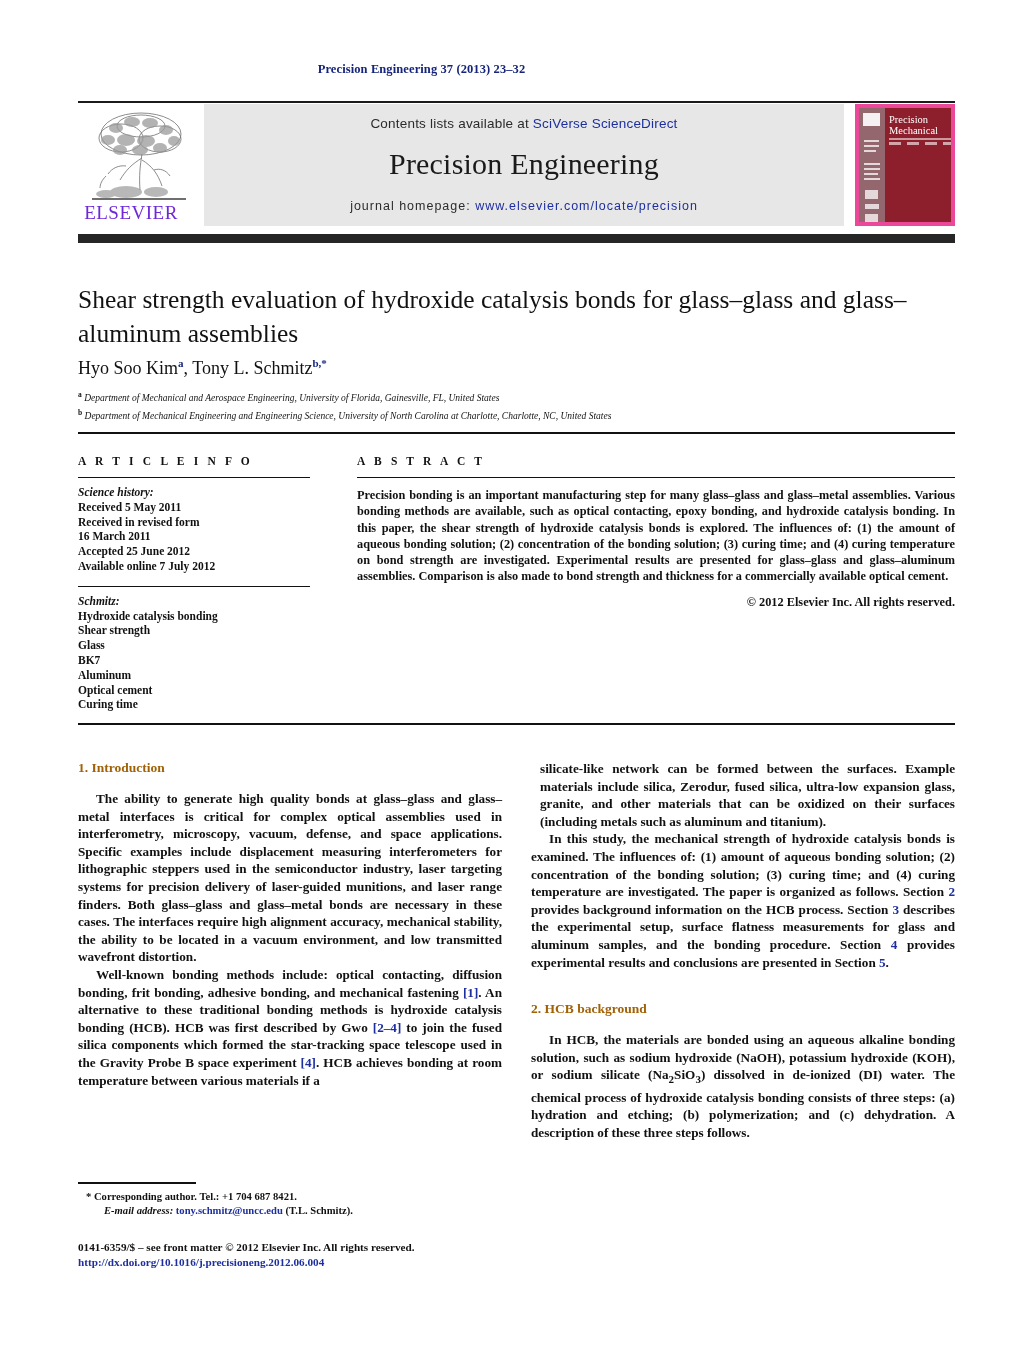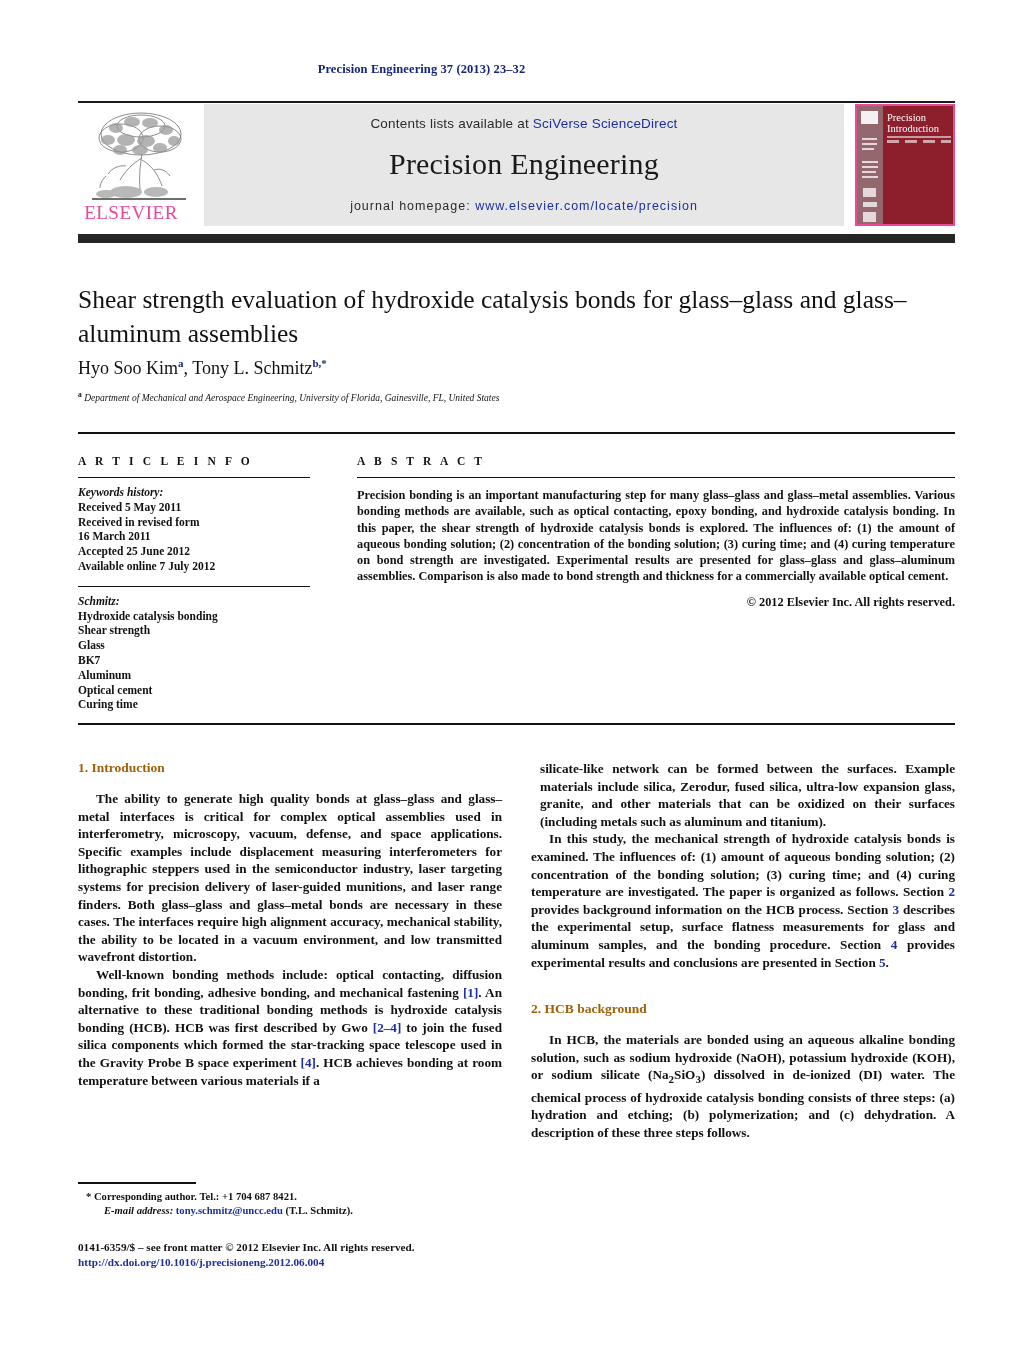--- a/index.html
+++ b/index.html
@@ -96,21 +96,21 @@
   }
   .homepage-line .hp-url { color: #1d2f9e; }
 
   
   .cover {
     position: absolute;
     right: 0; top: 0;
     width: 100px;
     height: 122px;
     background: #8d1f2c;
-    border: 2px solid #ec4899;
+    border: 4px solid #ec4899;
     box-sizing: border-box;
     overflow: hidden;
   }
   .cover-strip {
     position: absolute;
     left: 0; top: 0;
     width: 26px; height: 100%;
     background: #9aa0a6;
     opacity: 0.55;
   }
@@ -335,21 +335,21 @@
   
   .tree-wrap { position: absolute; left: 8px; top: 4px; width: 106px; height: 118px; }
   .elsevier-word {
     position: absolute;
     left: 0; bottom: 2px;
     width: 106px;
     text-align: center;
     font-family: "Liberation Serif", serif;
     font-size: 19px;
     letter-spacing: 0.5px;
-    color: #ec4899;
+    color: #6d28d9;
   }
 </style>
 </head>
 <body>
 
 <div class="page">
 
   <div class="running-head">Precision Engineering 37 (2013) 23–32</div>
 
   <div class="hdr-rule-top"></div>
@@ -403,21 +403,21 @@
       <div class="homepage-line">
         <span>journal homepage: </span><span class="hp-url">www.elsevier.com/locate/precision</span>
       </div>
     </div>
 
     <div class="cover">
       <div class="cover-strip"></div>
       <div class="cover-e"></div>
       <div class="cover-name">
         <div>Precision</div>
-        <div>Introduction</div>
+        <div>Mechanical</div>
       </div>
       <div class="cover-rule"></div>
       <div class="cov-bar" style="left:30px;top:34px;width:12px;height:3px;"></div>
       <div class="cov-bar" style="left:48px;top:34px;width:12px;height:3px;"></div>
       <div class="cov-bar" style="left:66px;top:34px;width:12px;height:3px;"></div>
       <div class="cov-bar" style="left:84px;top:34px;width:10px;height:3px;"></div>
       <div class="cov-shade" style="left:5px;top:32px;width:15px;height:2px;"></div>
       <div class="cov-shade" style="left:5px;top:37px;width:15px;height:2px;"></div>
       <div class="cov-shade" style="left:5px;top:42px;width:12px;height:2px;"></div>
       <div class="cov-shade" style="left:5px;top:55px;width:16px;height:2px;"></div>
@@ -431,29 +431,30 @@
   </div>
 
   <div class="heavy-rule"></div>
 
   <div class="title">Shear strength evaluation of hydroxide catalysis bonds for glass–glass and glass–aluminum assemblies</div>
   <div class="authors">
     Hyo Soo Kim<sup>a</sup>, Tony L. Schmitz<sup>b,</sup><sup>*</sup>
   </div>
   <div class="affil">
     <div><sup>a</sup> <span>Department of Mechanical and Aerospace Engineering, University of Florida, Gainesville, FL, United States</span></div>
+    <div><sup>b</sup> <span>Department of Mechanical Engineering and Engineering Science, University of North Carolina at Charlotte, Charlotte, NC, United States</span></div>
   </div>
 
   <div class="rule-thin-a"></div>
 
   <div class="info-col">
     <div class="sec-caps">A R T I C L E   I N F O</div>
     <div class="info-rule"></div>
     <div class="info-block">
-      <div class="lbl">Keywords history:</div>
+      <div class="lbl">Science history:</div>
       <div>Received 5 May 2011</div>
       <div>Received in revised form</div>
       <div>16 March 2011</div>
       <div>Accepted 25 June 2012</div>
       <div>Available online 7 July 2012</div>
     </div>
     <div class="kw-rule"></div>
     <div class="info-block">
       <div class="lbl">Schmitz:</div>
       <div>Hydroxide catalysis bonding</div>

